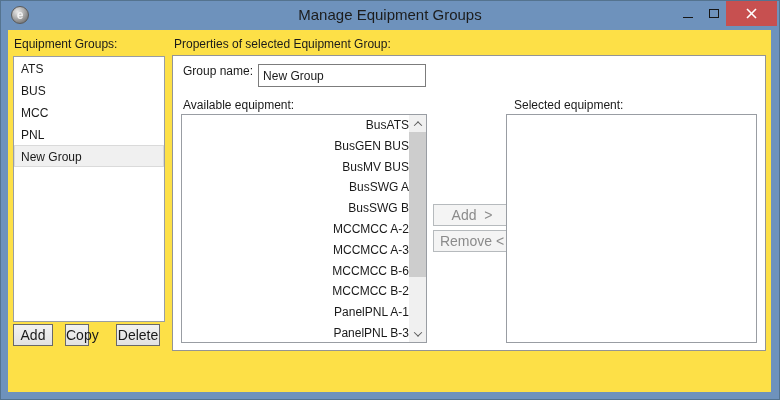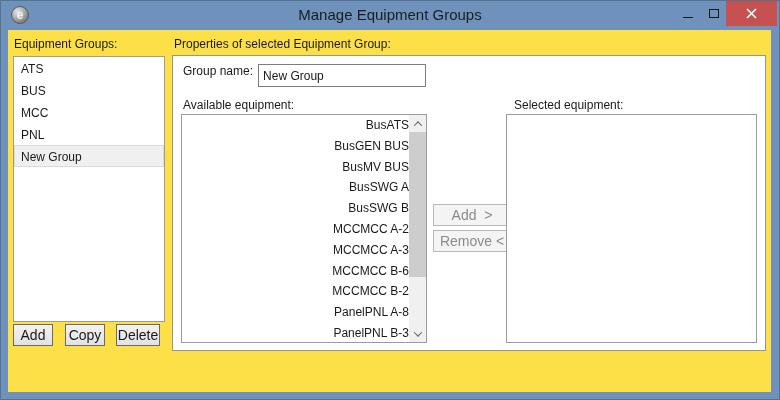--- a/index.html
+++ b/index.html
@@ -33,21 +33,21 @@
   .groups-list { position:absolute; left:5px; top:26px; width:152px; height:266px;
                  border:1px solid #999da3; background:#fff; overflow:hidden; }
   .lb-item { height:22px; line-height:22px; padding-left:6px; border:1px solid transparent; }
   .lb-item.selected { background:#f0f0f0; border:1px solid #dadada; }
 
   .btn { background:linear-gradient(#f2f2f2,#e2e2e2); border:1px solid #696969; color:#1a1a1a;
          font-size:14px; font-family:inherit; text-align:center; white-space:pre; cursor:default; }
   .btn.disabled { background:#f4f4f4; border:1px solid #b6babd; color:#8b8b8b; }
 
   .btn-add    { position:absolute; left:5px;   top:294px; width:40px; height:22px; }
-  .btn-copy   { position:absolute; left:57px;  top:294px; width:40px; height:22px; }
+  .btn-copy   { position:absolute; left:57px;  top:294px; width:24px; height:22px; }
   .btn-delete { position:absolute; left:108px; top:294px; width:44px; height:22px; }
 
   
   .groupbox { position:absolute; left:164px; top:25px; width:594px; height:296px;
               border:1px solid #949494; background:#fff; }
   .gname-row { position:absolute; left:10px; top:8px; height:23px; display:flex; }
   .gname-input { margin-left:5px; width:168px; height:23px; border:1px solid #7c7c7c; padding:0 4px;
                  font-size:12px; font-family:inherit; color:#1a1a1a; background:#fff; }
 
   .eq-list { position:absolute; border:1px solid #999da3; background:#fff; overflow:hidden; }
@@ -124,21 +124,21 @@
         <div class="eq-rows">
             <div class="eq-row"><span class="eq-type">Bus</span><span>ATS</span></div>
             <div class="eq-row"><span class="eq-type">Bus</span><span>GEN BUS</span></div>
             <div class="eq-row"><span class="eq-type">Bus</span><span>MV BUS</span></div>
             <div class="eq-row"><span class="eq-type">Bus</span><span>SWG A</span></div>
             <div class="eq-row"><span class="eq-type">Bus</span><span>SWG B</span></div>
             <div class="eq-row"><span class="eq-type">MCC</span><span>MCC A-2</span></div>
             <div class="eq-row"><span class="eq-type">MCC</span><span>MCC A-3</span></div>
             <div class="eq-row"><span class="eq-type">MCC</span><span>MCC B-6</span></div>
             <div class="eq-row"><span class="eq-type">MCC</span><span>MCC B-2</span></div>
-            <div class="eq-row"><span class="eq-type">Panel</span><span>PNL A-8</span></div>
+            <div class="eq-row"><span class="eq-type">Panel</span><span>PNL A-1</span></div>
             <div class="eq-row"><span class="eq-type">Panel</span><span>PNL B-3</span></div>
           </div>
         <div class="scrollbar">
           <div class="sb-arrow sb-up">
             <span class="chev chev-up"></span>
           </div>
           <div class="sb-thumb"></div>
           <div class="sb-arrow sb-down">
             <span class="chev chev-down"></span>
           </div>

